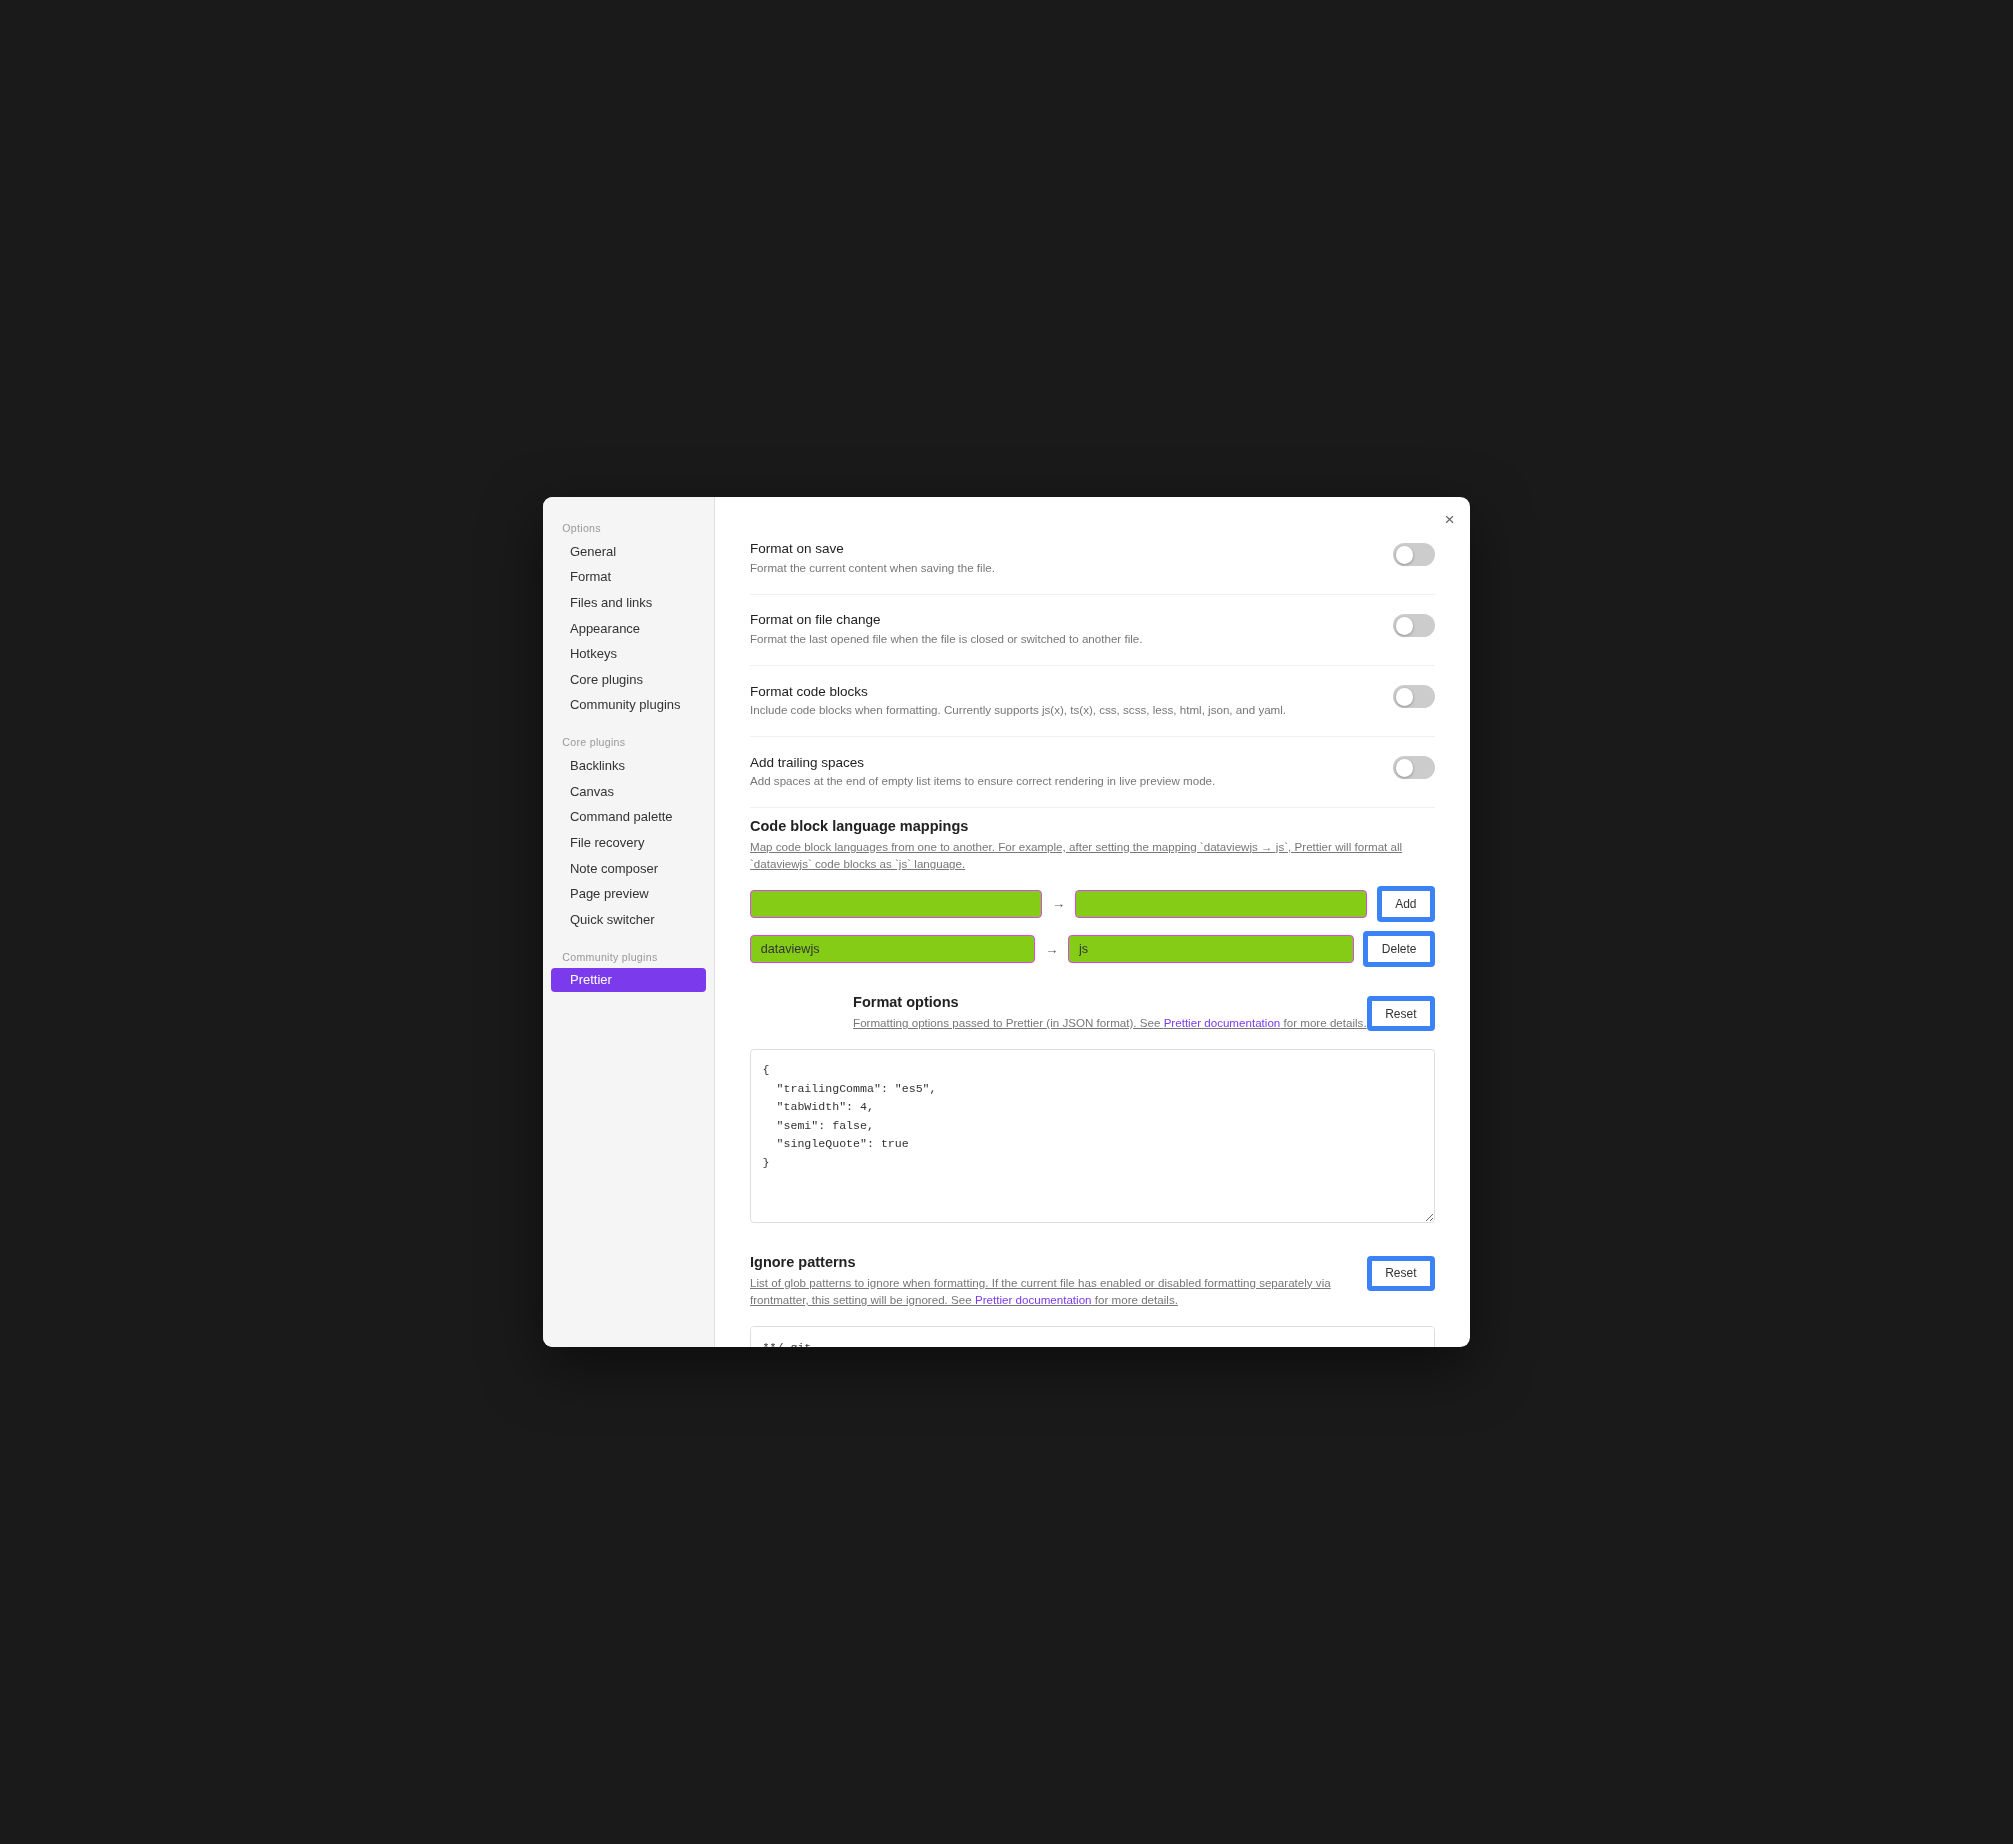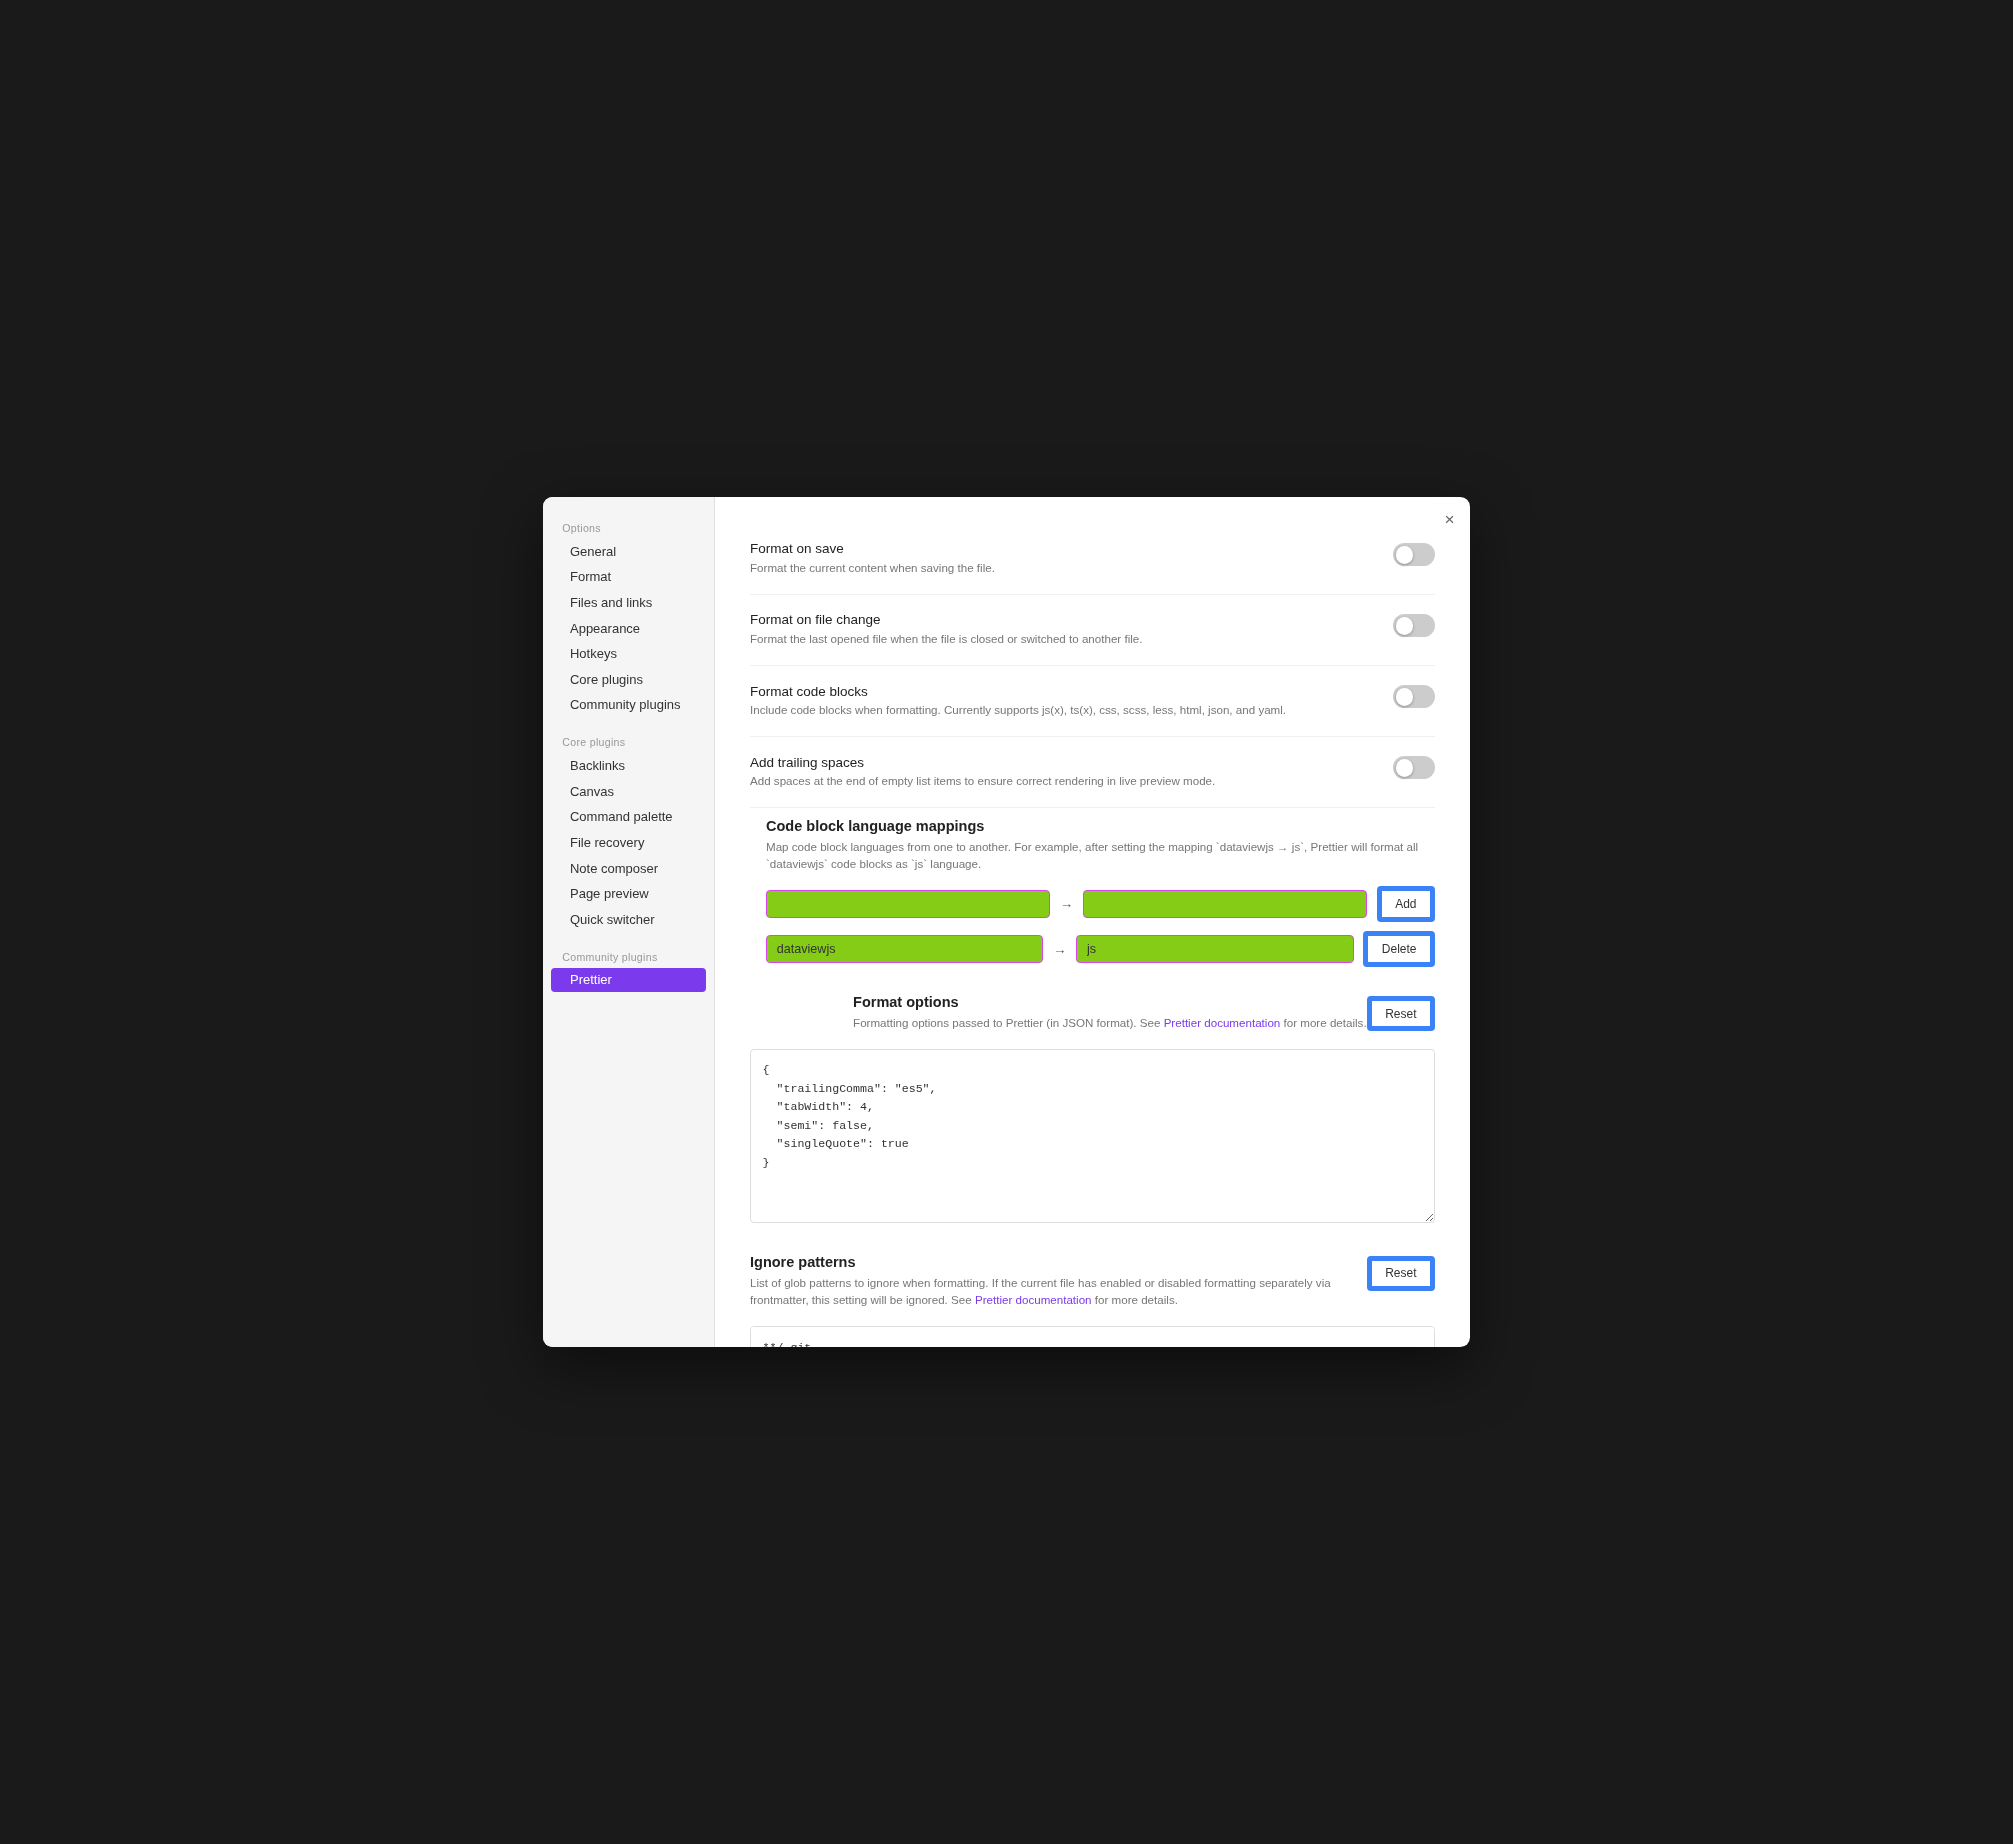--- a/index.html
+++ b/index.html
@@ -127,20 +127,21 @@
       font-size: 14.5px;
       font-weight: 600;
       color: #222;
       margin-bottom: 3.9px;
     }
     .section-desc {
       font-size: 11.6px;
       color: #777;
       line-height: 1.5;
       margin-bottom: 13.5px;
+      text-decoration: underline;
     }
     .mapping-row {
       display: flex;
       align-items: center;
       gap: 9.7px;
       margin-bottom: 9.7px;
     }
     .mapping-input {
       flex: 1;
       padding: 5.8px 9.7px;
@@ -277,21 +278,21 @@
       <div class="setting-text">
         <div class="setting-title">Add trailing spaces</div>
         <div class="setting-desc">Add spaces at the end of empty list items to ensure correct rendering in live preview mode.</div>
       </div>
       <label class="toggle">
         <input type="checkbox" style="">
         <span class="toggle-slider"></span>
       </label>
     </div>
 
-    <div class="section-block" style="margin-top: 9.7px; margin-left: 16px;">
+    <div class="section-block" style="margin-top: 9.7px;">
       <div class="section-title">Code block language mappings</div>
       <div class="section-desc">Map code block languages from one to another. For example, after setting the mapping `dataviewjs → js`, Prettier will format all `dataviewjs` code blocks as `js` language.</div>
 
       <div class="mapping-row">
         <input type="text" class="mapping-input" placeholder="" style="">
         <span class="arrow-icon">→</span>
         <input type="text" class="mapping-input" placeholder="" style="">
         <button class="btn">Add</button>
       </div>
 

